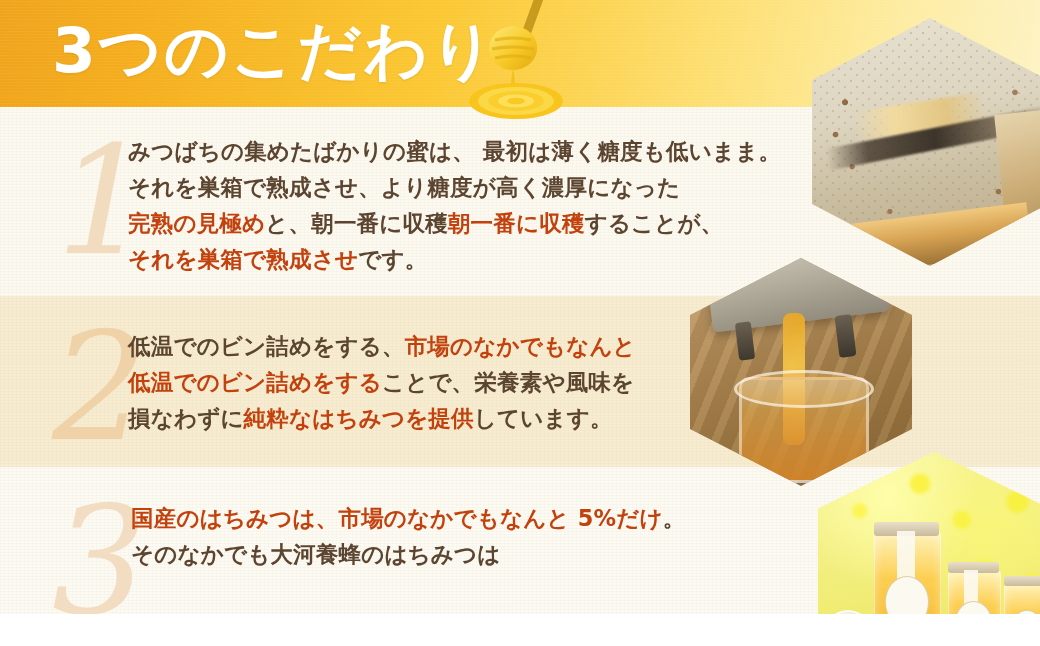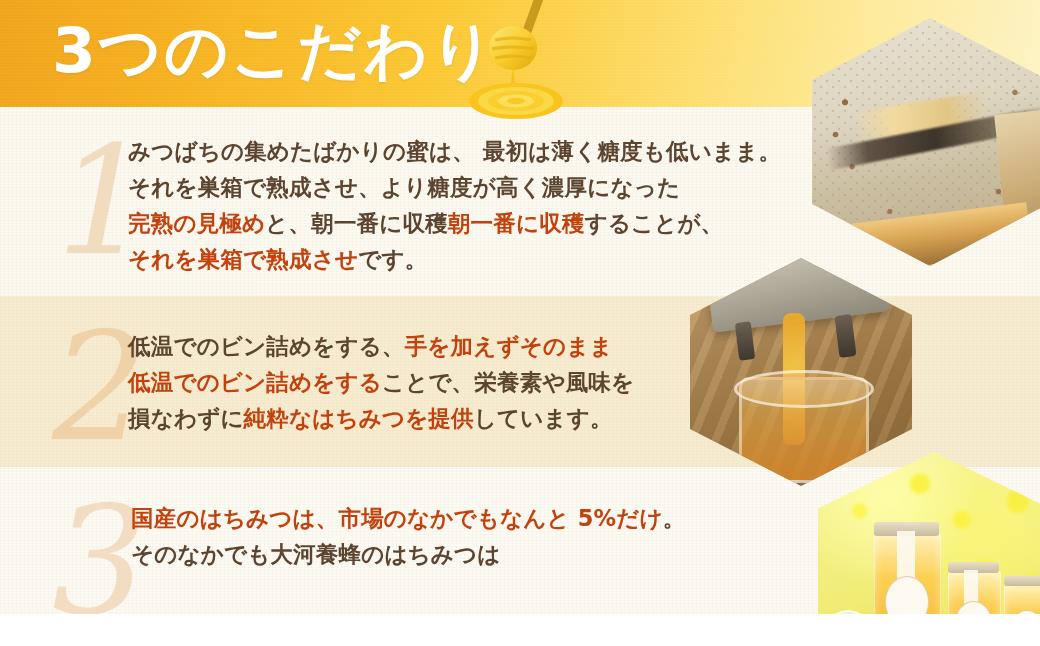--- a/index.html
+++ b/index.html
@@ -406,21 +406,21 @@
   <div class="step-num num-2">2</div>
   <div class="step-num num-3">3</div>
 
   <div class="block-text text-1">
       <span class="line"><span>みつばちの集めたばかりの蜜は、 最初は薄く糖度も低いまま。</span></span>
       <span class="line"><span>それを巣箱で熟成させ、より糖度が高く濃厚になった</span></span>
       <span class="line"><span class="hl">完熟の見極め</span><span>と、朝一番に収穫</span><span class="hl">朝一番に収穫</span><span>することが、</span></span>
       <span class="line"><span class="hl">それを巣箱で熟成させ</span><span>です。</span></span>
     </div>
   <div class="block-text text-2">
-      <span class="line"><span>低温でのビン詰めをする、</span><span class="hl">手を加えずそのまま</span></span>
+      <span class="line"><span>低温でのビン詰めをする、</span><span class="hl">市場のなかでもなんと</span></span>
       <span class="line"><span class="hl">低温でのビン詰めをする</span><span>ことで、栄養素や風味を</span></span>
       <span class="line"><span>損なわずに</span><span class="hl">純粋なはちみつを提供</span><span>しています。</span></span>
     </div>
   <div class="block-text text-3">
       <span class="line"><span class="hl">国産のはちみつは、市場のなかでもなんと 5%だけ</span><span>。</span></span>
       <span class="line"><span>そのなかでも大河養蜂のはちみつは</span></span>
     </div>
 
   <div class="hexphoto photo-comb">
     <div class="photo-inner">

